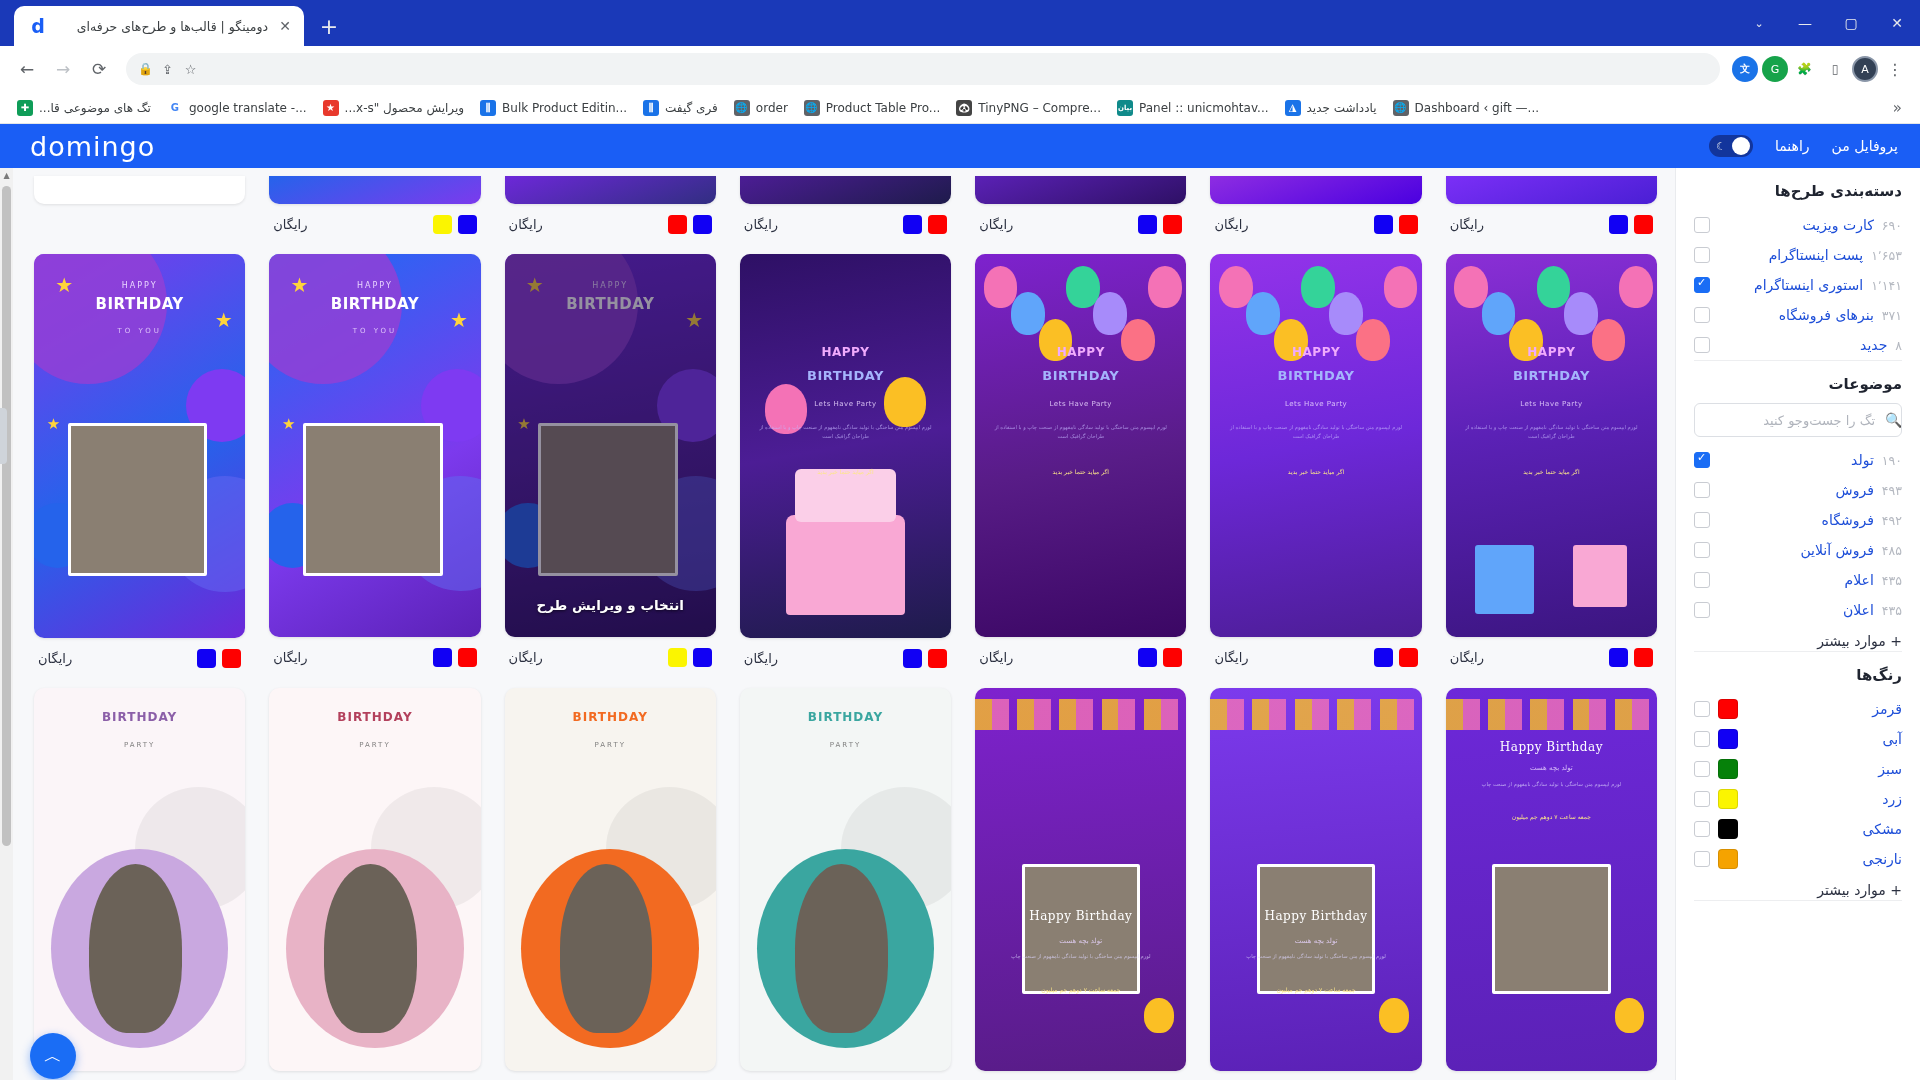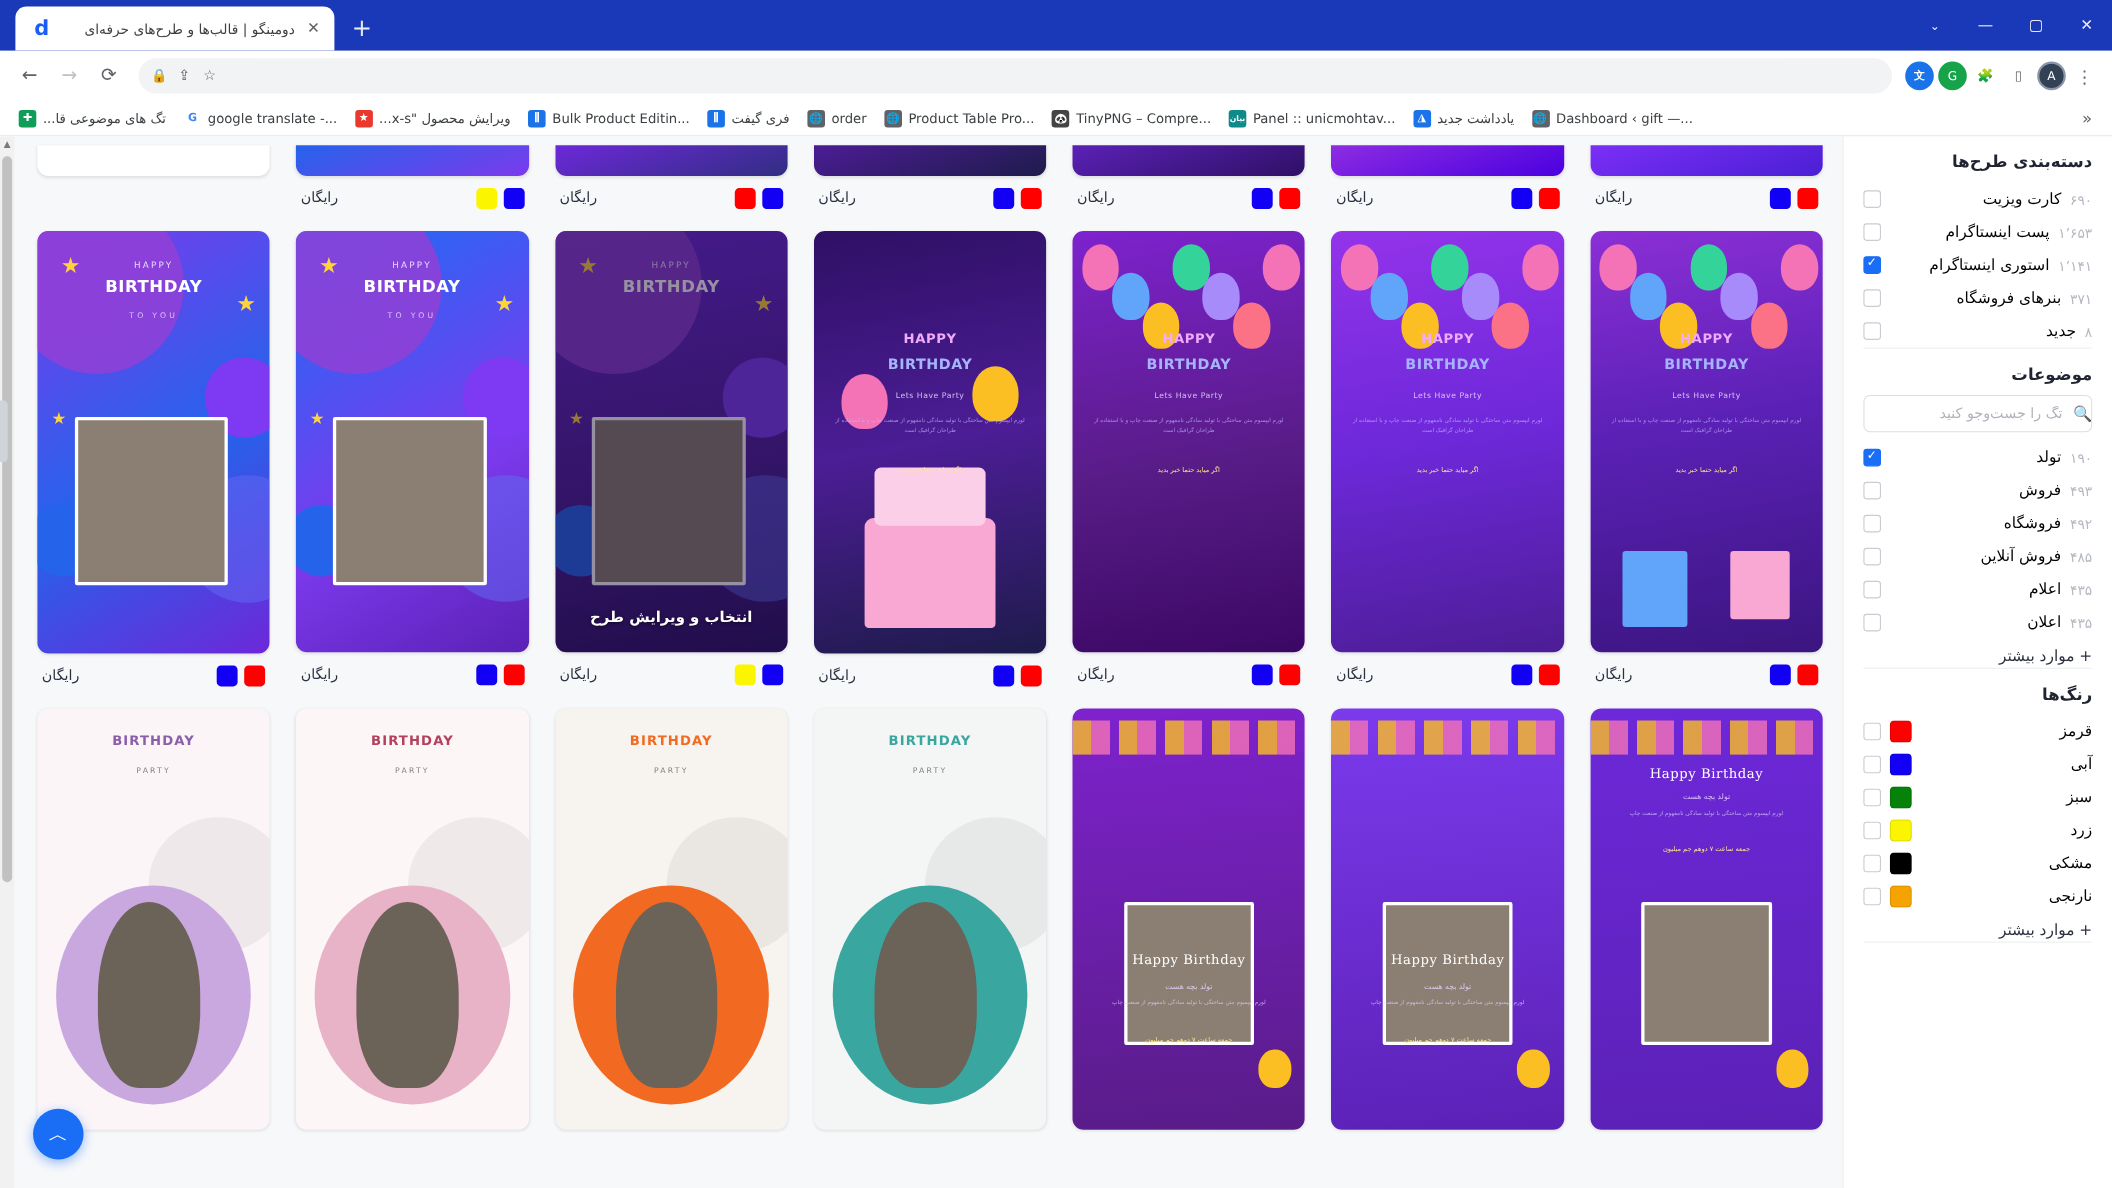--- a/index.html
+++ b/index.html
@@ -159,21 +159,21 @@
     width: 16px; height: 16px; border: 1.4px solid #c9ccd2; border-radius: 3px;
     flex: none; background: #fff;
   }
   .cb.on {
     background: #1a6df5; border-color: #1a6df5; position: relative;
   }
   .cb.on::after {
     content: "✓"; position: absolute; color: #fff; font-size: 11px;
     left: 2px; top: -2px; font-weight: 700;
   }
-  .f-label { font-size: 14px; color: #000000; flex: 1; text-align: right; }
+  .f-label { font-size: 14px; color: #1d4ed8; flex: 1; text-align: right; }
   .f-count { font-size: 12.5px; color: #b4b8c0; direction: ltr; }
   .swatch {
     width: 20px; height: 20px; border-radius: 4px; flex: none;
     border: 1px solid rgba(0,0,0,.12);
   }
   .more-link {
     font-size: 14px; color: #2b3040; padding: 8px 0 2px; cursor: pointer;
     text-align: right;
   }
   .search-box {
@@ -353,20 +353,31 @@
       </div>
       <div class="bm">
         <span class="bm-ico" style="background: rgb(95, 99, 104); color: rgb(255, 255, 255); font-size: 10px;">🌐</span>
         <span class="bm-label">Dashboard ‹ gift —...</span>
       </div>
       <div class="bm-more">»</div>
     </div>
 
   <div class="app">
 
+    <div class="app-header">
+      <div class="logo">domingo</div>
+      <div class="header-right">
+        <span class="hdr-link">پروفایل من</span>
+        <span class="hdr-link">راهنما</span>
+        <span class="dm-toggle">
+          <span class="dm-moon">☾</span>
+          <span class="dm-knob"></span>
+        </span>
+      </div>
+    </div>
 
     <div class="app-body">
 
       <aside class="sidebar" id="sidebar">
           <div class="filter-group">
             <div class="filter-title">دسته‌بندی طرح‌ها</div>
             <div class="filter-row">
               <span class="cb"></span>
               <span class="f-label">کارت ویزیت</span>
               <span class="f-count">۶۹۰</span>

